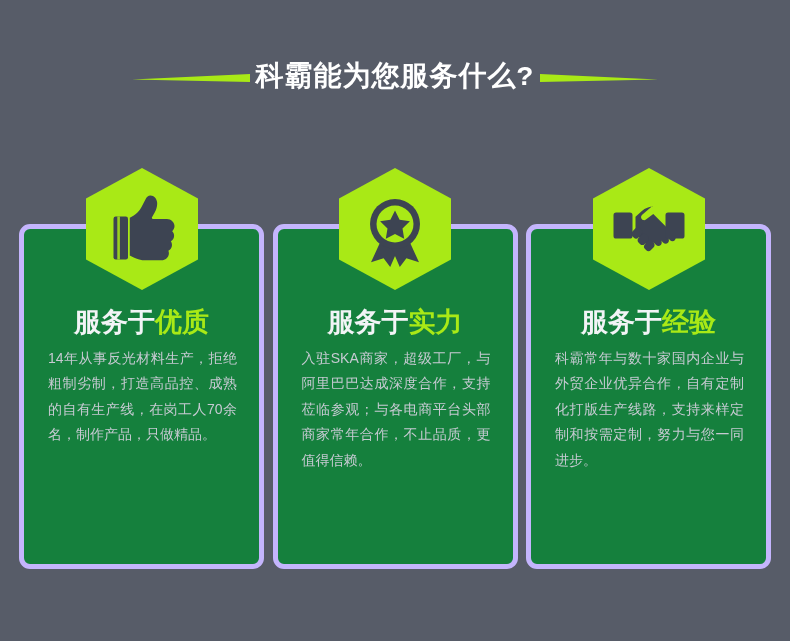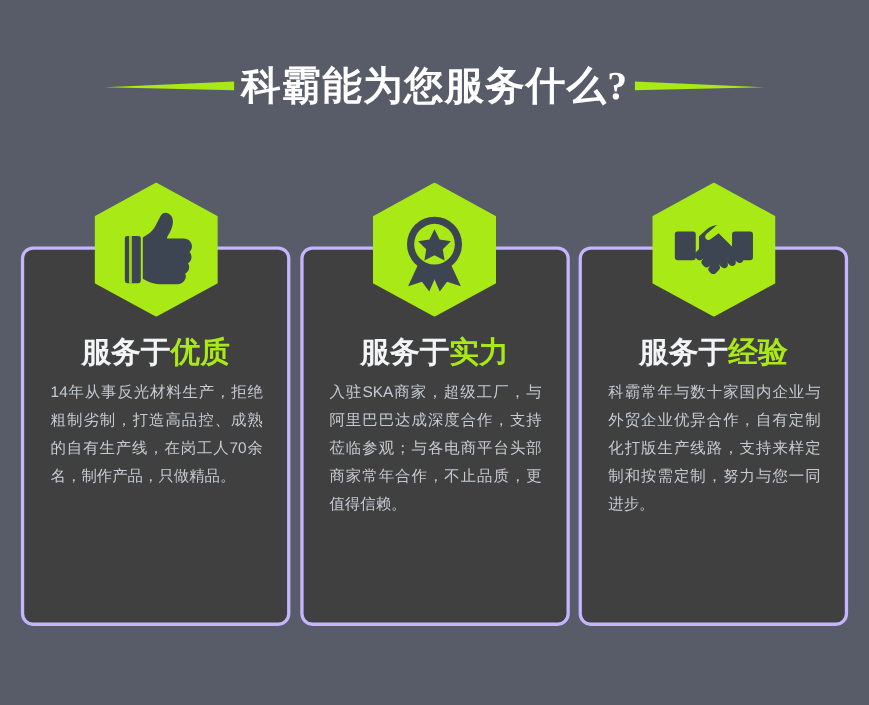--- a/index.html
+++ b/index.html
@@ -27,46 +27,46 @@
     justify-content: center;
   }
   .rule {
     flex: 0 0 auto;
     height: 14px;
     width: 118px;
     position: relative;
   }
   .rule svg { display: block; }
   .title-text {
-    font-size: 36px;
+    font-size: 28px;
     font-weight: bold;
     color: #ffffff;
     letter-spacing: 1px;
     line-height: 1;
     white-space: nowrap;
     padding: 0 6px;
-    font-family: Liberation Serif, serif;
+    font-family: Liberation Mono, monospace;
   }
 
   
   .cards {
     position: absolute;
     left: 19px;
     top: 224px;
     width: 752px;
     height: 345px;
     display: flex;
     justify-content: space-between;
   }
   .card {
     position: relative;
     width: 245px;
     height: 345px;
-    background: #404040;
-    border: 3px solid #c4b5fd;
+    background: #15803d;
+    border: 5px solid #c4b5fd;
     border-radius: 11px;
     box-sizing: border-box;
   }
 
   
   .hex {
     position: absolute;
     left: 50%;
     top: -61px;
     transform: translateX(-50%);

